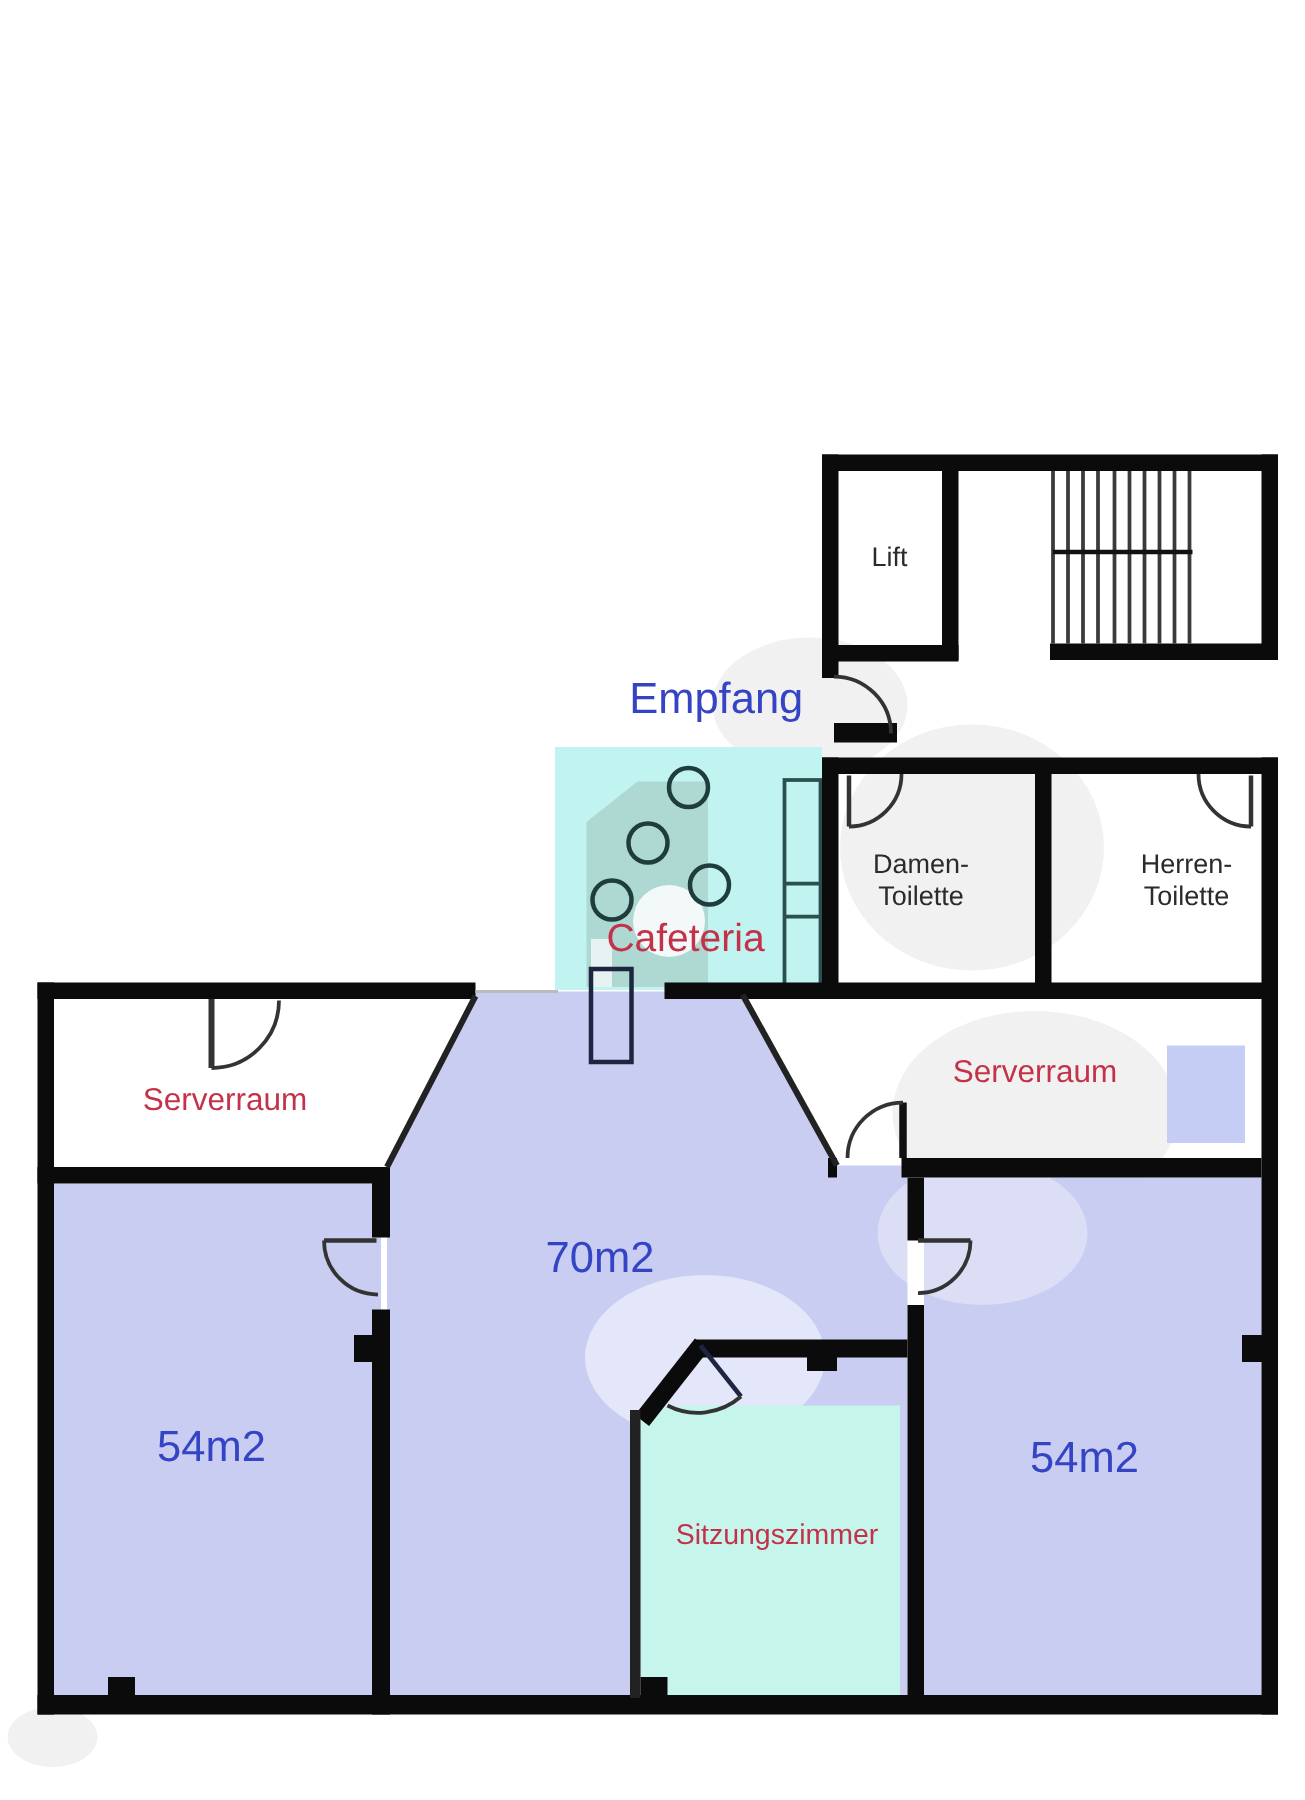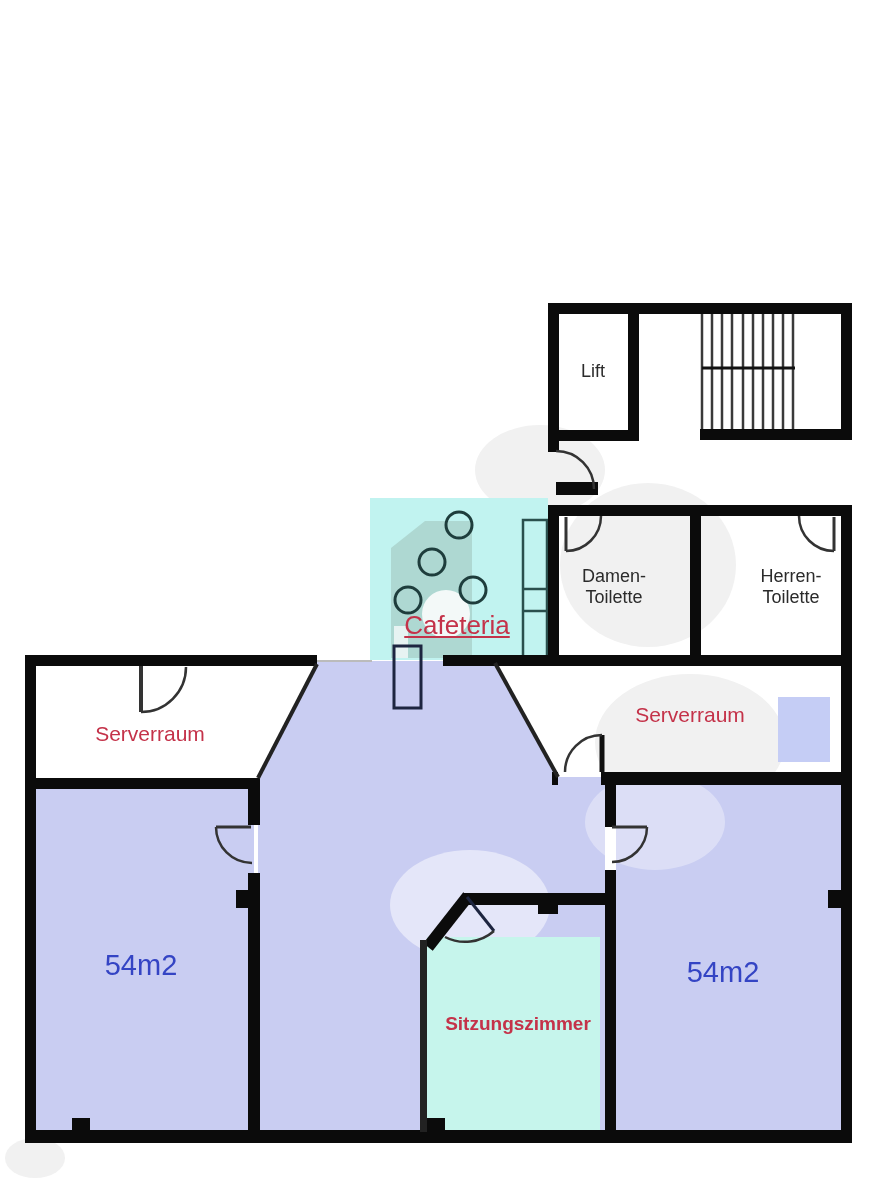--- a/index.html
+++ b/index.html
@@ -144,24 +144,26 @@
     <path class="door-arc" d="M216,827 A36,36 0 0 0 252,863"></path>
 
     <line class="door-leaf" x1="612" y1="827" x2="647" y2="827"></line>
     <path class="door-arc" d="M647,827 A35,35 0 0 1 612,862"></path>
 
     <line x1="467" y1="897" x2="494" y2="931" stroke="#1d2540" stroke-width="3"></line>
     <path class="door-arc" d="M494,931 A44,44 0 0 1 445,937"></path>
   </g>
 </svg>
 
+  <div class="lbl lbl-blue f29" style="left:400px;top:450px;width:155px;">Empfang</div>
   <div class="lbl lbl-dark f18" style="left:556px;top:361px;width:74px;">Lift</div>
   <div class="lbl lbl-dark f18" style="left:560px;top:566px;width:108px;">Damen-
 Toilette</div>
   <div class="lbl lbl-dark f18" style="left:726px;top:566px;width:130px;">Herren-
 Toilette</div>
-  <div class="lbl lbl-red f26" style="left:390px;top:611px;width:134px;text-decoration:underline;">Cafeteria</div>
+  <div class="lbl lbl-red f26" style="left:390px;top:611px;width:134px;">Cafeteria</div>
   <div class="lbl lbl-red f21" style="left:70px;top:722px;width:160px;">Serverraum</div>
   <div class="lbl lbl-red f21" style="left:610px;top:703px;width:160px;">Serverraum</div>
+  <div class="lbl lbl-blue f29" style="left:290px;top:823px;width:220px;">70m2</div>
   <div class="lbl lbl-blue f29" style="left:51px;top:949px;width:180px;">54m2</div>
   <div class="lbl lbl-blue f29" style="left:633px;top:956px;width:180px;">54m2</div>
-  <div class="lbl lbl-red f19" style="left:428px;top:1013px;width:180px;font-weight:bold;">Sitzungszimmer</div>
+  <div class="lbl lbl-red f19" style="left:428px;top:1013px;width:180px;">Sitzungszimmer</div>
 </div>
 
 </body></html>

